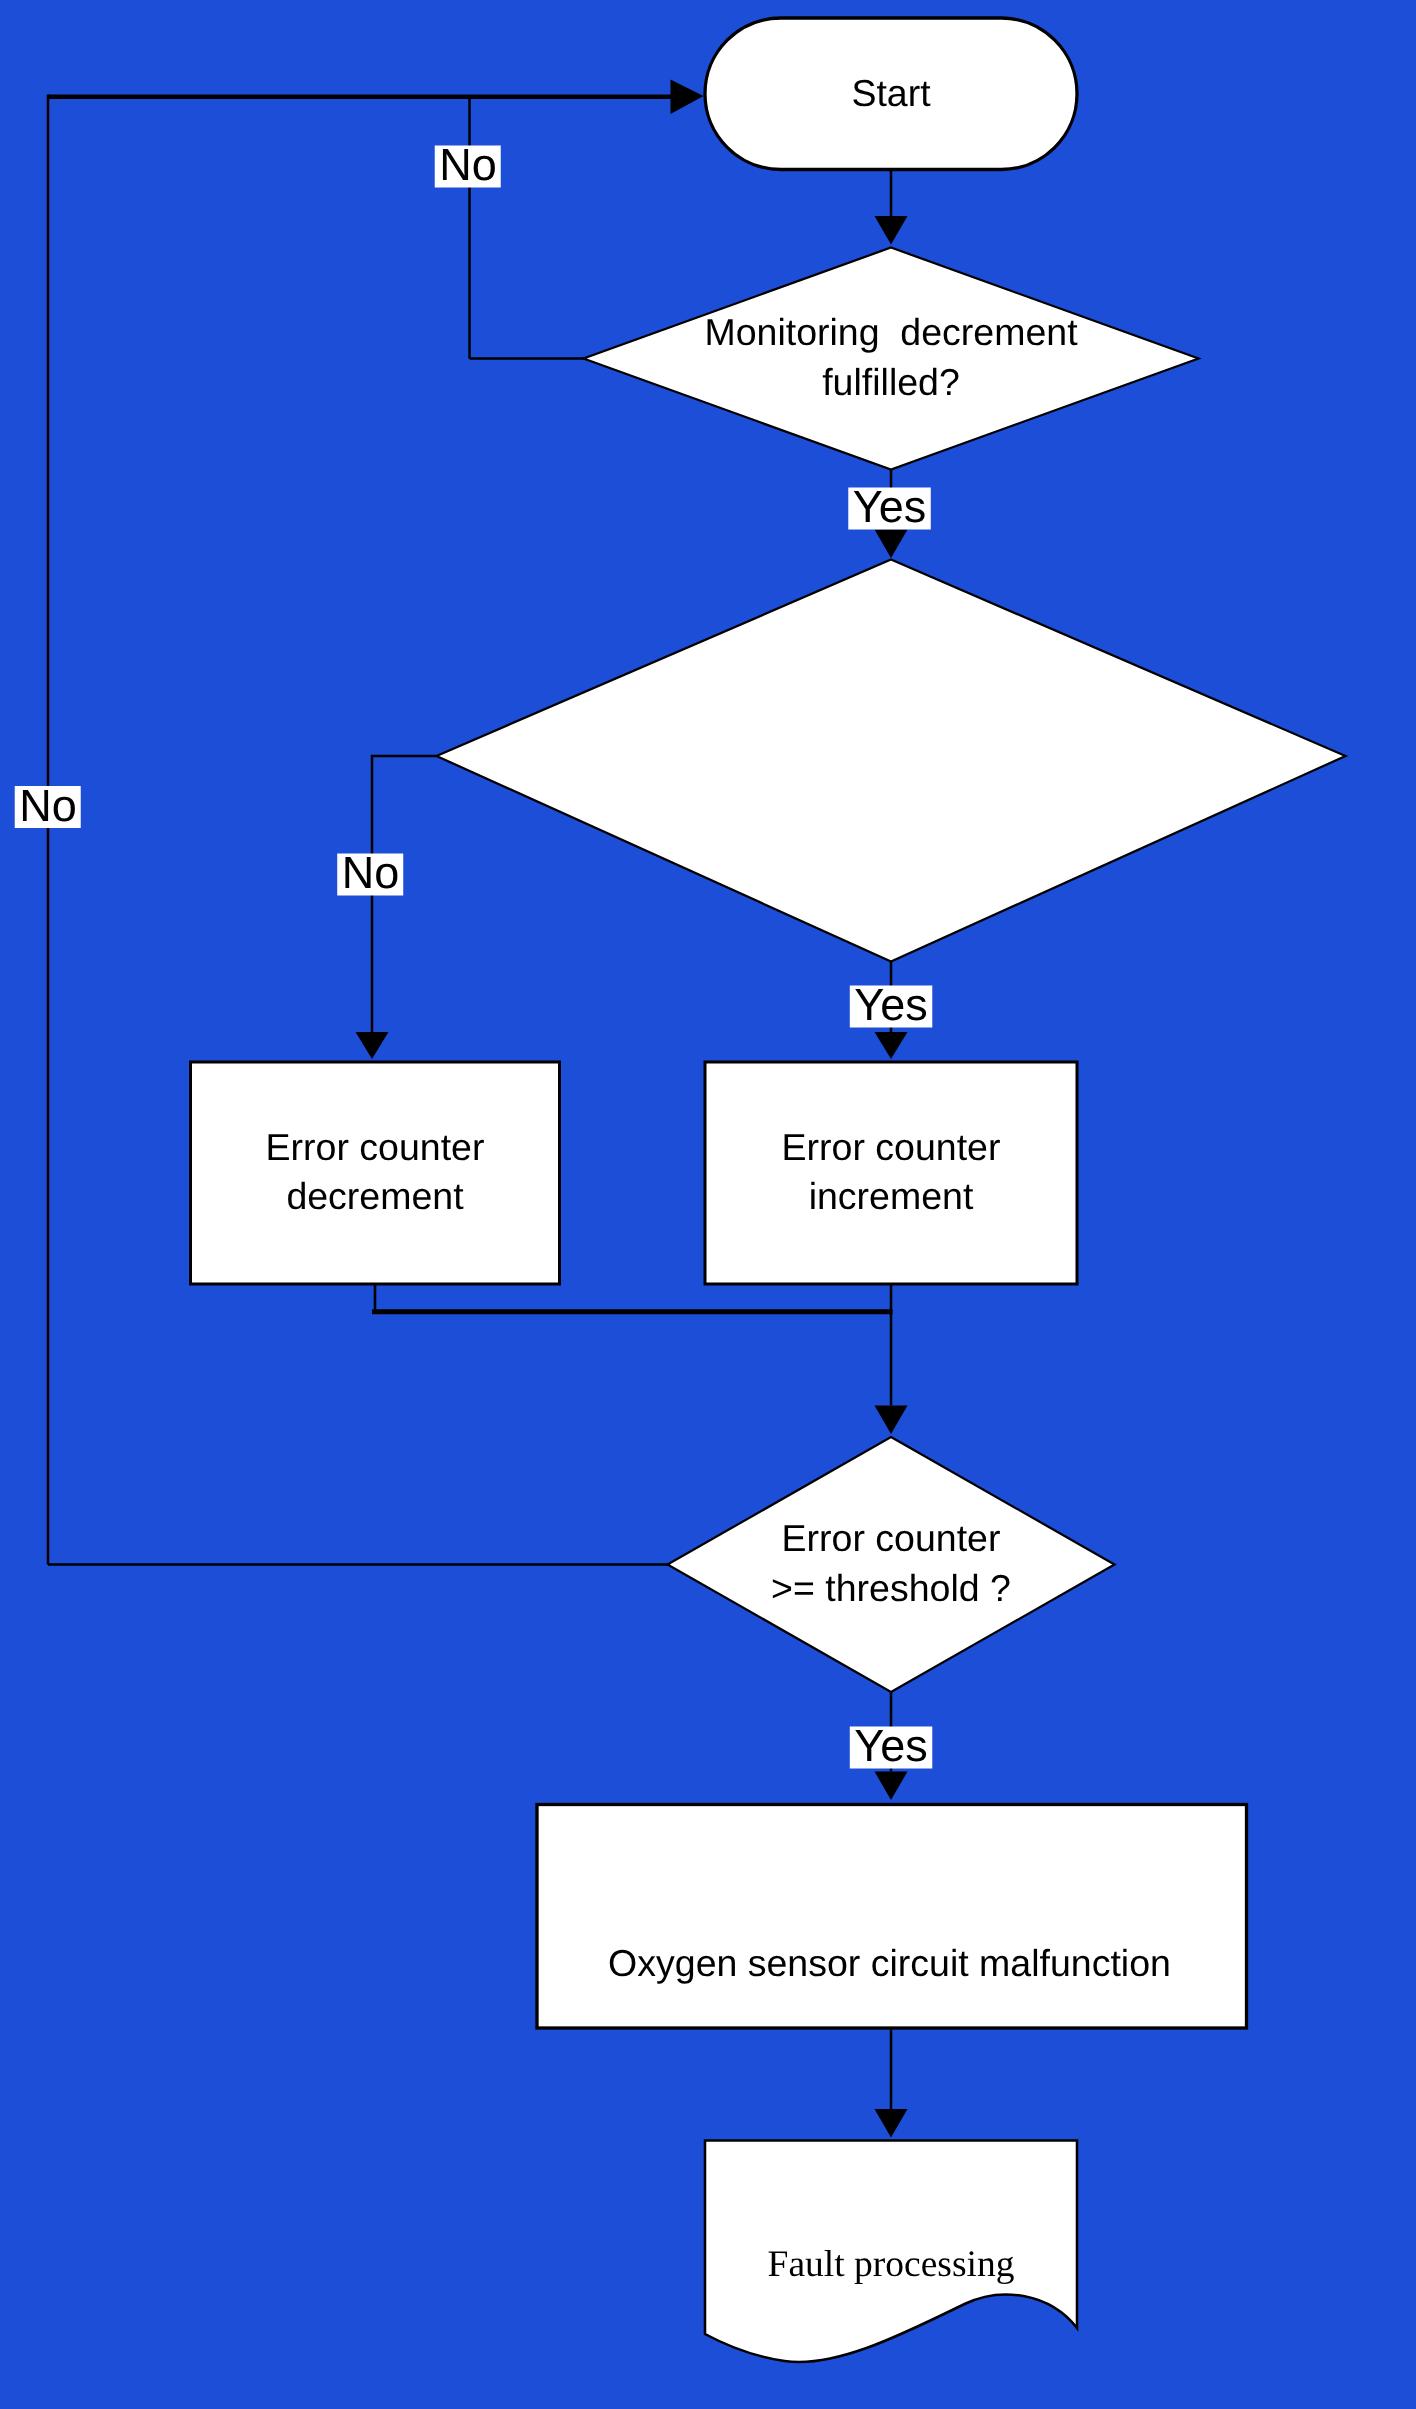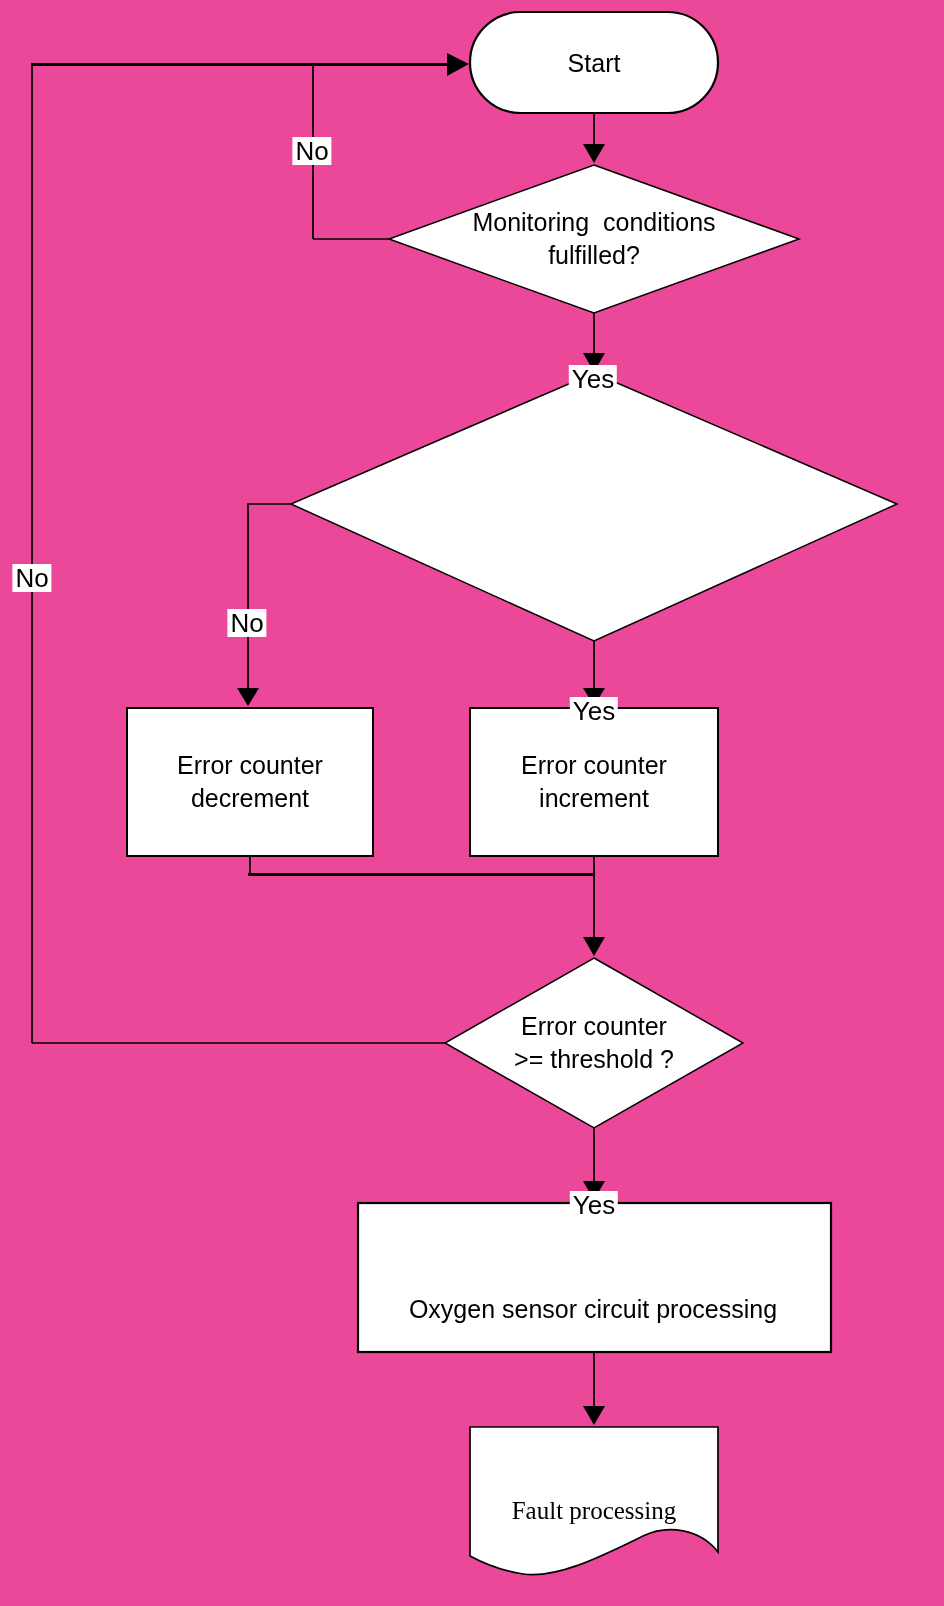--- a/index.html
+++ b/index.html
@@ -1,44 +1,43 @@
 <!DOCTYPE html>
 <html><head>
 <meta charset="utf-8">
 <style>
   html, body { margin: 0; padding: 0; background: #ffffff; }
   .canvas {
     position: relative;
     width: 944px;
     height: 1606px;
-    background: #ec4899;
+    background: #1d4ed8;
     font-family: "Liberation Sans", sans-serif;
     color: #000000;
     overflow: hidden;
   }
   .canvas svg { position: absolute; left: 0; top: 0; }
   .node-label {
     position: absolute;
     transform: translate(-50%, -50%);
     text-align: center;
     white-space: pre-wrap;
     font-size: 25px;
     line-height: 33px;
     color: #000000;
   }
   .edge-label {
     position: absolute;
     transform: translate(-50%, -50%);
-    font-size: 26px;
+    font-size: 30px;
     line-height: 28px;
     background: #ffffff;
     padding: 0 3px;
     color: #000000;
     white-space: pre;
-    margin-top: 40px;
   }
   .malf-block {
     position: absolute;
     left: 363px;
     top: 1227px;
     width: 460px;
     font-size: 25px;
     line-height: 33px;
     white-space: pre-wrap;
   }
@@ -98,35 +97,35 @@
     <polygon points="594,1425 583,1406 605,1406" fill="#000"></polygon>
 
     <path d="M470,1427 L718,1427 L718,1552
              C700,1529 668,1524 643,1536
              C602,1556 557,1579 523,1574
              C503,1571 483,1563 470,1556 Z" fill="#fff" stroke="#000" stroke-width="1.7"></path>
   </svg>
 
   <div class="node-label" style="left:594px; top:63px;">Start</div>
 
-  <div class="node-label" style="left:594px; top:239px;">Monitoring  conditions
+  <div class="node-label" style="left:594px; top:239px;">Monitoring  decrement
 fulfilled?</div>
 
 
   <div class="node-label" style="left:250px; top:782px;">Error counter
 decrement</div>
 
   <div class="node-label" style="left:594px; top:782px;">Error counter
 increment</div>
 
   <div class="node-label" style="left:594px; top:1043px;">Error counter
 &gt;= threshold ?</div>
 
   <div class="malf-block">
-    <span class="malf-title">Oxygen sensor circuit processing</span>
+    <span class="malf-title">Oxygen sensor circuit malfunction</span>
   </div>
 
   <div class="node-label" style="left:594px; top:1510px;font-family:Liberation Serif, serif;">Fault processing</div>
 
   <div class="edge-label" style="left:312px; top:111px;">No</div>
 
   <div class="edge-label" style="left:32px; top:538px;">No</div>
 
   <div class="edge-label" style="left:593px; top:339px;">Yes</div>
 

